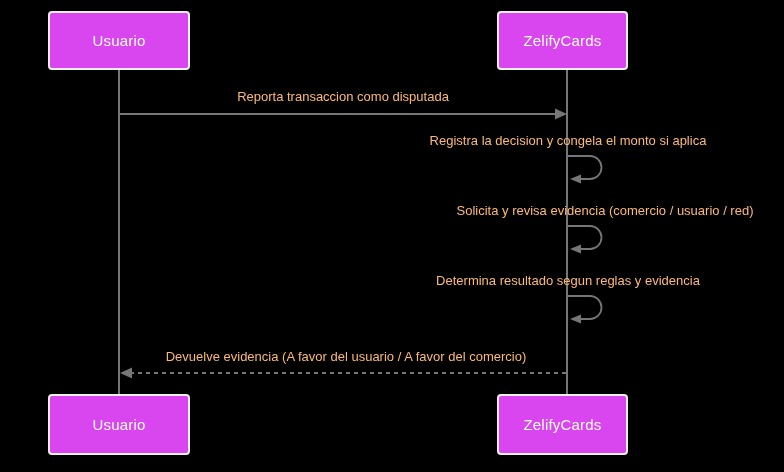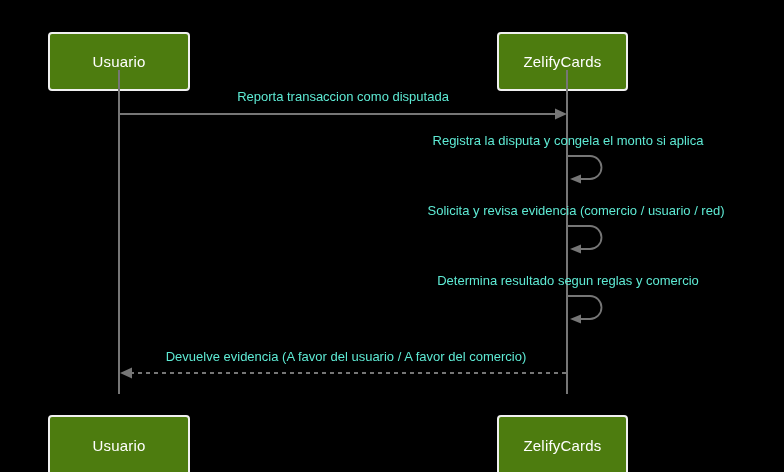--- a/index.html
+++ b/index.html
@@ -11,30 +11,29 @@
     position: relative;
     width: 784px;
     height: 472px;
     background: #000000;
     overflow: hidden;
     font-family: "Liberation Sans", sans-serif;
   }
   .actor-box {
     position: absolute;
     box-sizing: border-box;
-    background: #4d7c0f;
+    background: #d946ef;
     border: 2px solid #f0f0f0;
     border-radius: 4px;
     display: flex;
     align-items: center;
     justify-content: center;
     color: #ffffff;
     font-size: 15px;
     letter-spacing: 0.2px;
-    margin-top: 21px;
   }
   .actor-usuario { left: 48px; width: 142px; }
   .actor-zelify  { left: 497px; width: 131px; }
   .actor-top     { top: 11px; height: 59px; }
   .actor-bottom  { top: 394px; height: 61px; }
   .lifeline {
     position: absolute;
     top: 70px;
     height: 324px;
     width: 2px;
@@ -44,21 +43,21 @@
   .lifeline-zelify  { left: 566px; }
   .arrow-layer {
     position: absolute;
     left: 0;
     top: 0;
     width: 784px;
     height: 472px;
   }
   .msg-label {
     position: absolute;
-    color: #5eead4;
+    color: #fdba74;
     font-size: 13px;
     white-space: nowrap;
     transform: translateX(-50%);
   }
 </style>
 </head>
 <body>
 
 <div class="canvas">
 
@@ -94,23 +93,23 @@
       <polygon points="570,319 581,314.5 581,323.5" fill="#767676"></polygon>
     </g>
 
     <g>
       <line x1="566" y1="373" x2="132" y2="373" stroke="#767676" stroke-width="1.8" stroke-dasharray="4 4"></line>
       <polygon points="120,373 132,367.5 132,378.5" fill="#767676"></polygon>
     </g>
   </svg>
 
   <div class="msg-label" style="left:343px; top:89px;">Reporta transaccion como disputada</div>
-  <div class="msg-label" style="left:568px; top:133px;">Registra la disputa y congela el monto si aplica</div>
-  <div class="msg-label" style="left:576px; top:203px;">Solicita y revisa evidencia (comercio / usuario / red)</div>
-  <div class="msg-label" style="left:568px; top:273px;">Determina resultado segun reglas y comercio</div>
+  <div class="msg-label" style="left:568px; top:133px;">Registra la decision y congela el monto si aplica</div>
+  <div class="msg-label" style="left:605px; top:203px;">Solicita y revisa evidencia (comercio / usuario / red)</div>
+  <div class="msg-label" style="left:568px; top:273px;">Determina resultado segun reglas y evidencia</div>
   <div class="msg-label" style="left:346px; top:349px;">Devuelve evidencia (A favor del usuario / A favor del comercio)</div>
 
   <div class="actor-box actor-usuario actor-bottom">
     <span>Usuario</span>
   </div>
   <div class="actor-box actor-zelify actor-bottom">
     <span>ZelifyCards</span>
   </div>
 
 </div>

